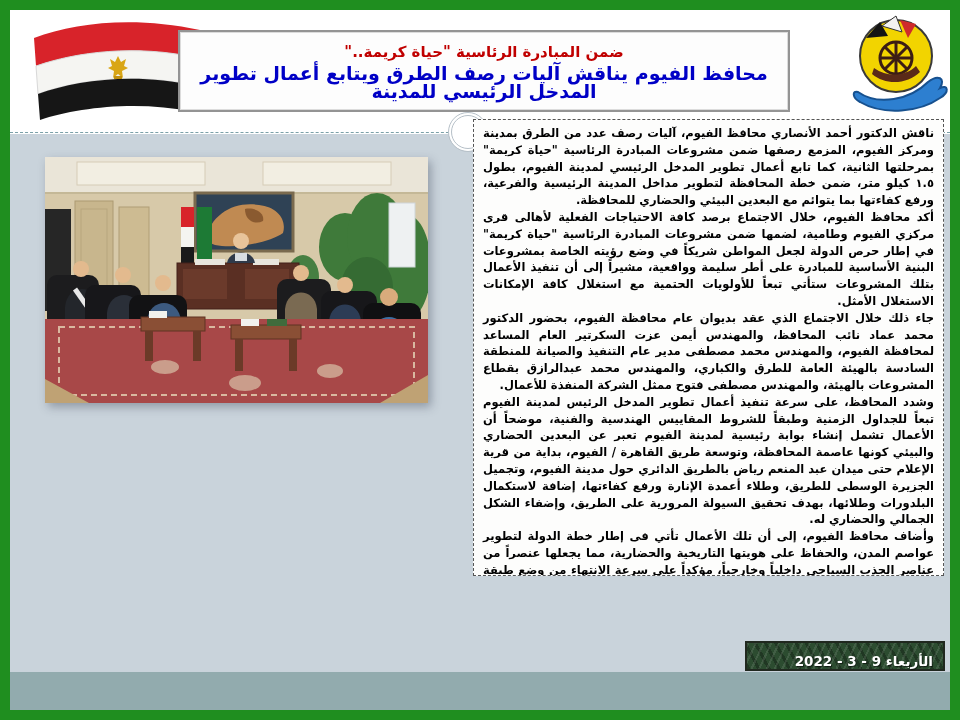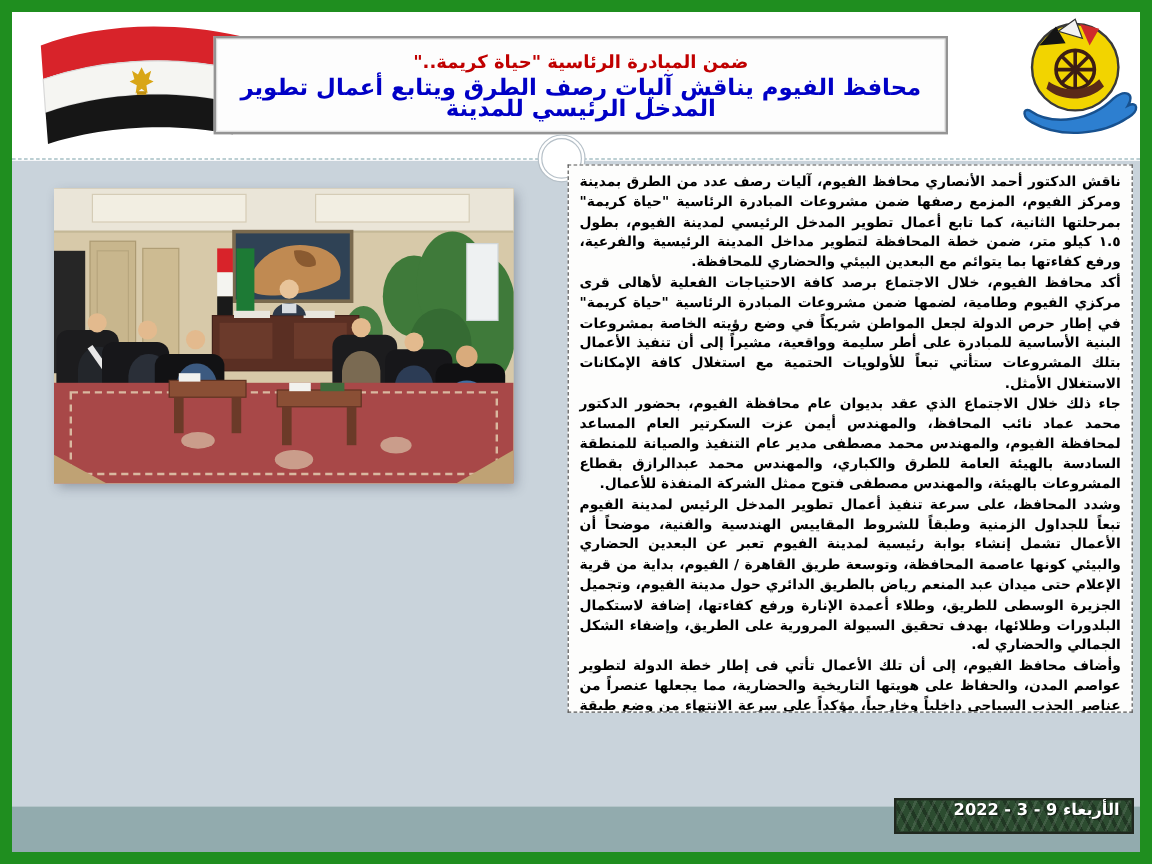--- a/index.html
+++ b/index.html
@@ -21,34 +21,34 @@
   .ring{position:absolute;left:438px;top:102px;width:40px;height:40px;border-radius:50%;
         border:4px double #b6c0c8;background:#ffffff;box-sizing:border-box;}
   
   .band{position:absolute;left:0;top:124px;width:940px;height:538px;background:#c9d3db;}
   .footer-band{position:absolute;left:0;top:662px;width:940px;height:38px;background:#92abae;}
   
   .photo{position:absolute;left:35px;top:147px;width:383px;height:246px;
         box-shadow:3px 4px 9px rgba(40,50,70,.35);background:#d7c9a9;}
   .photo svg{display:block;}
   
-  .text-panel{position:absolute;left:463px;top:127px;width:471px;height:457px;
+  .text-panel{position:absolute;left:463px;top:109px;width:471px;height:457px;
         box-sizing:border-box;background:#fdfdfc;border:1px dashed #555;
         padding:5px 9px 4px 9px;direction:rtl;overflow:hidden;}
   .text-panel p{margin:0;padding:0;color:#000;font-weight:bold;font-size:11.5px;
         line-height:16.8px;text-align:justify;}
   
   .date-badge{position:absolute;left:735px;top:631px;width:200px;height:30px;
         box-sizing:border-box;border:2px solid #20281f;
         background:
           repeating-linear-gradient(115deg, rgba(255,255,255,.10) 0 2px, rgba(255,255,255,0) 2px 7px),
           repeating-linear-gradient(62deg, rgba(0,0,0,.28) 0 3px, rgba(0,0,0,0) 3px 9px),
           #2c4c30;
-        display:flex;align-items:flex-start;justify-content:flex-start;
-        direction:rtl;padding:0 10px;margin-top:24px;}
+        display:flex;align-items:flex-end;justify-content:flex-start;
+        direction:rtl;padding:0 10px;}
   .date-badge span{color:#fff;font-weight:bold;font-size:13.5px;
         text-shadow:1px 1px 1px rgba(0,0,0,.6);letter-spacing:.5px;}
 </style>
 </head>
 <body>
 
 <div class="page">
 
   <div class="band"></div>
   <div class="footer-band"></div>

